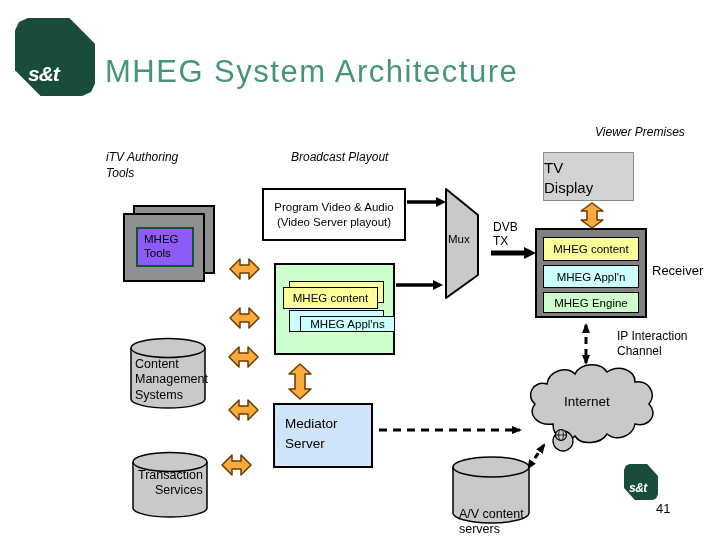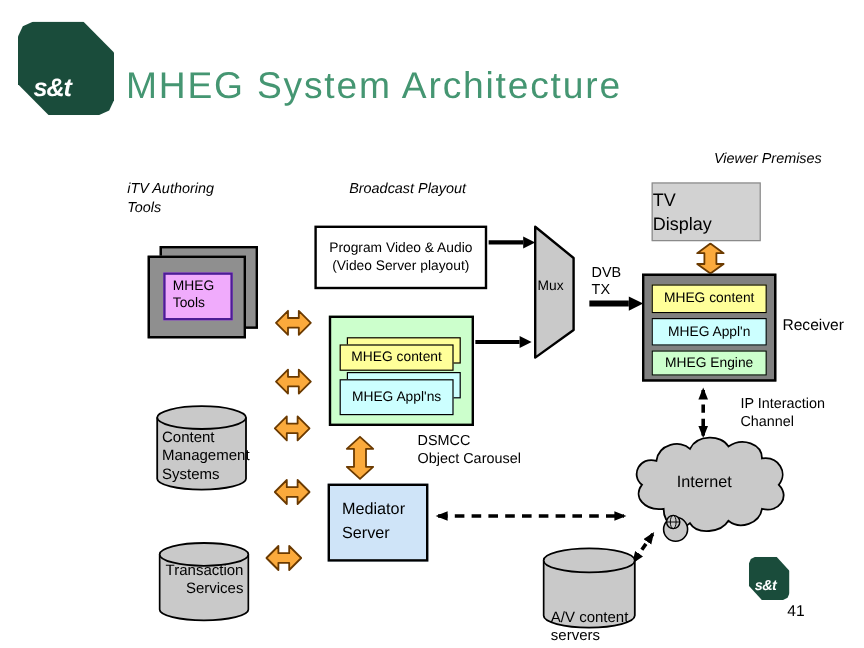--- a/index.html
+++ b/index.html
@@ -34,33 +34,33 @@
   }
   #program-box{
     left:262px;top:188px;width:144px;height:53px;background:#fff;border:2px solid #000;
     font-size:11.5px;text-align:center;display:flex;align-items:center;justify-content:center;
     box-sizing:border-box;line-height:1.3;
   }
   .monitor{background:#8f8f8f;border:2px solid #000;box-sizing:border-box;}
   #monitor-back{left:133px;top:205px;width:82px;height:69px;}
   #monitor-front{left:123px;top:213px;width:82px;height:69px;}
   #monitor-screen{
-    position:absolute;left:11px;top:12px;width:58px;height:40px;background:#f0abfc;
-    border:2px solid #4c1d95;box-sizing:border-box;font-size:11.5px;line-height:1.25;
+    position:absolute;left:11px;top:12px;width:58px;height:40px;background:#8b5cf6;
+    border:2px solid #14532d;box-sizing:border-box;font-size:11.5px;line-height:1.25;
     padding:3px 0 0 6px;
   }
 
   
   #carousel-box{left:274px;top:263px;width:121px;height:92px;background:#ccffcc;border:2px solid #000;box-sizing:border-box;}
   .stackbox{position:absolute;border:1.5px solid #000;box-sizing:border-box;font-size:11.5px;
     display:flex;align-items:center;justify-content:center;}
   #mc-shadow{left:13px;top:16px;width:95px;height:22px;background:#ffff99;}
   #mc-front {left:7px; top:22px;width:95px;height:22px;background:#ffff99;}
   #ma-shadow{left:13px;top:45px;width:95px;height:22px;background:#ccffff;}
-  #ma-front {left:7px; top:51px;width:95px;height:30px;background:#ccffff;}
+  #ma-front {left:24px; top:51px;width:95px;height:16px;background:#ccffff;}
   #lbl-dsmcc{left:348px;top:360px;font-size:12px;line-height:1.25;}
 
   
   #mux-svg{left:445px;top:187px;}
   #mux-label{left:448px;top:233px;font-size:11.5px;}
   #lbl-dvbtx{left:493px;top:220px;font-size:12px;line-height:1.2;}
 
   
   #receiver{left:535px;top:228px;width:112px;height:90px;background:#808080;border:2.5px solid #000;box-sizing:border-box;}
   .rlayer{position:absolute;left:6px;width:96px;border:1.5px solid #000;box-sizing:border-box;
@@ -69,21 +69,21 @@
   #rl-appln{top:35px;height:23px;background:#ccffff;}
   #rl-engine{top:62px;height:21px;background:#ccffcc;}
   #lbl-receiver{left:652px;top:263px;font-size:13px;}
 
   
   #lbl-ip{left:617px;top:329px;font-size:12px;line-height:1.25;}
   #lbl-internet{left:564px;top:394px;font-size:13.5px;}
   #lbl-page{left:656px;top:501px;font-size:13px;}
 
   
-  #mediator{left:273px;top:403px;width:84px;height:65px;background:#cfe4f8;border:2.5px solid #000;
+  #mediator{left:273px;top:403px;width:100px;height:65px;background:#cfe4f8;border:2.5px solid #000;
     box-sizing:border-box;font-size:13.5px;line-height:1.45;padding:9px 0 0 10px;}
 
   
   .cyl-label{font-size:12.5px;line-height:1.22;}
   #lbl-cms{left:135px;top:357px;}
   #lbl-trans{left:138px;top:468px;text-align:right;}
   #lbl-av{left:459px;top:507px;}
 
   
   #logo-bottom{
@@ -145,22 +145,20 @@
   <svg class="abs" style="left:221px;top:452px" width="31" height="26">
     <polygon points="1,13 11,3 11,9 20,9 20,3 30,13 20,23 20,17 11,17 11,23" fill="#fbaa3c" stroke="#6b3a00" stroke-width="1.5" stroke-linejoin="round"></polygon>
   </svg>
 
   <div class="abs" id="carousel-box">
     <div class="stackbox" id="mc-shadow"></div>
     <div class="stackbox" id="mc-front">MHEG content</div>
     <div class="stackbox" id="ma-shadow"></div>
     <div class="stackbox" id="ma-front">MHEG Appl'ns</div>
   </div>
-  <div class="abs ml" id="lbl-dsmcc">DSMCC
-Object Carousel</div>
 
   <svg class="abs" style="left:287px;top:363px" width="26" height="38">
     <polygon points="13,1 24,11 18,11 18,26 24,26 13,36 2,26 8,26 8,11 2,11" fill="#fbaa3c" stroke="#6b3a00" stroke-width="1.5" stroke-linejoin="round"></polygon>
   </svg>
 
   <svg class="abs" style="left:579px;top:202px" width="26" height="28">
     <polygon points="13,1 24,9 18,9 18,18 24,18 13,26 2,18 8,18 8,9 2,9" fill="#fbaa3c" stroke="#6b3a00" stroke-width="1.5" stroke-linejoin="round"></polygon>
   </svg>
 
   <svg class="abs" id="mux-svg" width="36" height="114">

